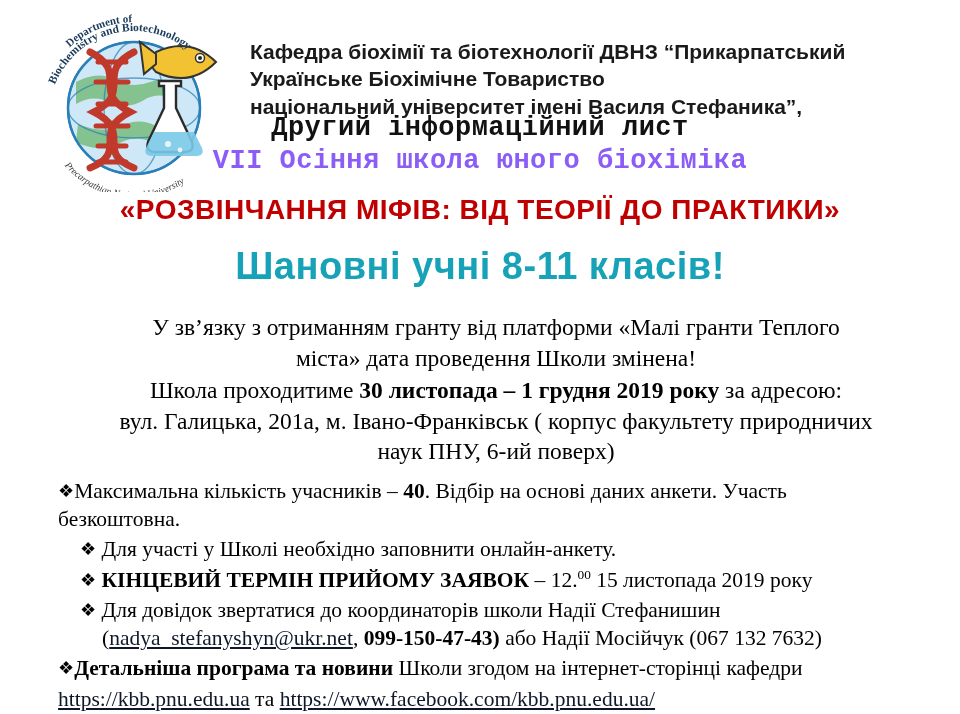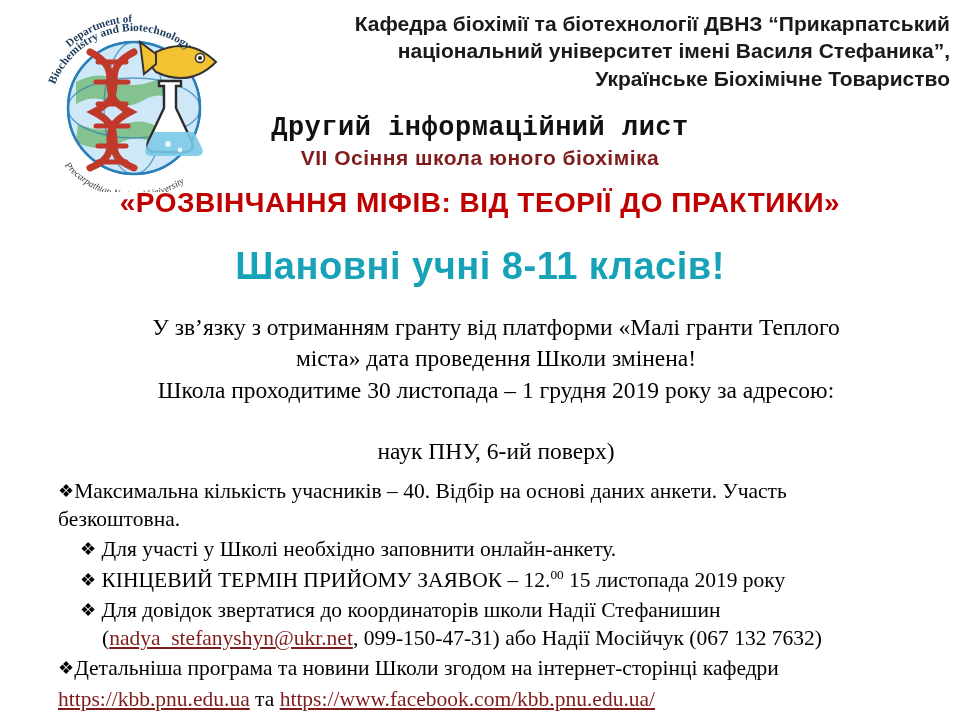--- a/index.html
+++ b/index.html
@@ -27,23 +27,23 @@
     top: 4px;
     width: 232px;
     height: 188px;
   }
   .logo svg { display: block; }
 
   
   .header {
     position: absolute;
     left: 250px;
-    top: 10px;
+    top: 38px;
     width: 700px;
-    text-align: right;
+    text-align: left;
   }
   .header .org-line {
     font-family: "Liberation Sans", sans-serif;
     font-size: 21px;
     font-weight: bold;
     line-height: 1.30;
     color: #1a1a1a;
   }
 
   .titles {
@@ -55,26 +55,26 @@
   }
   .title-1 {
     font-family: Liberation Mono, monospace;
     font-size: 27px;
     font-weight: bold;
     letter-spacing: 0.5px;
     line-height: 1.22;
     color: #111111;
   }
   .title-2 {
-    font-family: Liberation Sans, sans-serif;
-    font-size: 21px;
+    font-family: Liberation Mono, monospace;
+    font-size: 27px;
     font-weight: bold;
     letter-spacing: 0.5px;
     line-height: 1.22;
-    color: #7f1d1d;
+    color: #8b5cf6;
   }
   .title-3 {
     font-family: Liberation Sans, sans-serif;
     font-size: 28px;
     font-weight: bold;
     letter-spacing: 0.5px;
     line-height: 1.25;
     color: #c00000;
     margin-top: 14px;
   }
@@ -96,21 +96,21 @@
   .body-block {
     position: absolute;
     left: 64px;
     top: 312px;
     width: 864px;
     text-align: center;
     font-size: 23.5px;
     line-height: 1.30;
   }
   .para { margin: 0 0 2px 0; }
-  .bold { font-weight: normal; }
+  .bold { font-weight: bold; }
 
   
   .bullets {
     position: absolute;
     left: 58px;
     top: 478px;
     width: 856px;
     font-size: 21.5px;
     line-height: 1.30;
   }
@@ -119,21 +119,21 @@
   }
   .bi {
     display: inline;
     font-family: "DejaVu Sans", sans-serif;
     font-size: 18px;
     vertical-align: 1px;
   }
   .ind-1 { padding-left: 0px; }
   .ind-2 { padding-left: 22px; }
   .link {
-    color: #7f1d1d;
+    color: #0f172a;
     text-decoration: underline;
   }
   .sup { font-size: 0.62em; vertical-align: super; }
   .links-line {
     margin-top: 3px;
   }
 </style>
 </head>
 <body>
 
@@ -189,40 +189,40 @@
         <textPath href="#arcTop2" startOffset="12%">Biochemistry and Biotechnology</textPath>
       </text>
       <text font-family="Liberation Serif, serif" font-size="9.5" fill="#3a3a3a" font-style="italic">
         <textPath href="#arcBot" startOffset="22%">Precarpathian National University</textPath>
       </text>
     </svg>
   </div>
 
   <div class="header">
     <div class="org-line">Кафедра біохімії та біотехнології ДВНЗ “Прикарпатський</div>
+    <div class="org-line">Українське Біохімічне Товариство</div>
     <div class="org-line">національний університет імені Василя Стефаника”,</div>
-    <div class="org-line">Українське Біохімічне Товариство</div>
   </div>
 
   <div class="titles">
     <div class="title-1">Другий інформаційний лист</div>
     <div class="title-2">VII Осіння школа юного біохіміка</div>
     <div class="title-3">«РОЗВІНЧАННЯ МІФІВ: ВІД ТЕОРІЇ ДО ПРАКТИКИ»</div>
   </div>
 
   <div class="greeting">Шановні учні 8-11 класів!</div>
 
   <div class="body-block">
     <div class="para">
       <span>У зв’язку з отриманням гранту від платформи «Малі гранти Теплого</span><br>
       <span>міста» дата проведення Школи змінена!</span>
     </div>
     <div class="para">
       <span>Школа проходитиме </span><span class="bold">30 листопада – 1 грудня 2019 року</span><span> за адресою:</span><br>
-      <br>
+      <span>вул. Галицька, 201а, м. Івано-Франківськ ( корпус факультету природничих</span><br>
       <span>наук ПНУ, 6-ий поверх)</span>
     </div>
   </div>
 
   <div class="bullets">
 
     <div class="bullet-row ind-1">
       <span class="bi">❖</span><span>Максимальна кількість учасників – </span><span class="bold">40</span><span>. Відбір на основі даних анкети. Участь безкоштовна.</span>
     </div>
 
@@ -233,21 +233,21 @@
 
     <div class="bullet-row ind-2">
       <span class="bi">❖</span>
       <span class="bold">КІНЦЕВИЙ ТЕРМІН ПРИЙОМУ ЗАЯВОК</span><span> – 12.</span><span class="sup">00</span><span> 15 листопада 2019 року</span>
     </div>
 
     <div class="bullet-row ind-2">
       <span class="bi">❖</span>
       <span>Для довідок звертатися до координаторів школи Надії Стефанишин</span>
       <div style="padding-left:22px;">
-        <span>(</span><a class="link" href="#">nadya_stefanyshyn@ukr.net</a><span>,  </span><span class="bold">099-150-47-31)</span><span> або Надії Мосійчук (067 132 7632)</span>
+        <span>(</span><a class="link" href="#">nadya_stefanyshyn@ukr.net</a><span>,  </span><span class="bold">099-150-47-43)</span><span> або Надії Мосійчук (067 132 7632)</span>
       </div>
     </div>
 
     <div class="bullet-row ind-1">
       <span class="bi">❖</span><span class="bold">Детальніша програма та новини</span><span> Школи згодом на інтернет-сторінці кафедри</span>
     </div>
 
     <div class="links-line">
       <a class="link" href="#">https://kbb.pnu.edu.ua</a><span> та </span><a class="link" href="#">https://www.facebook.com/kbb.pnu.edu.ua/</a>
     </div>

